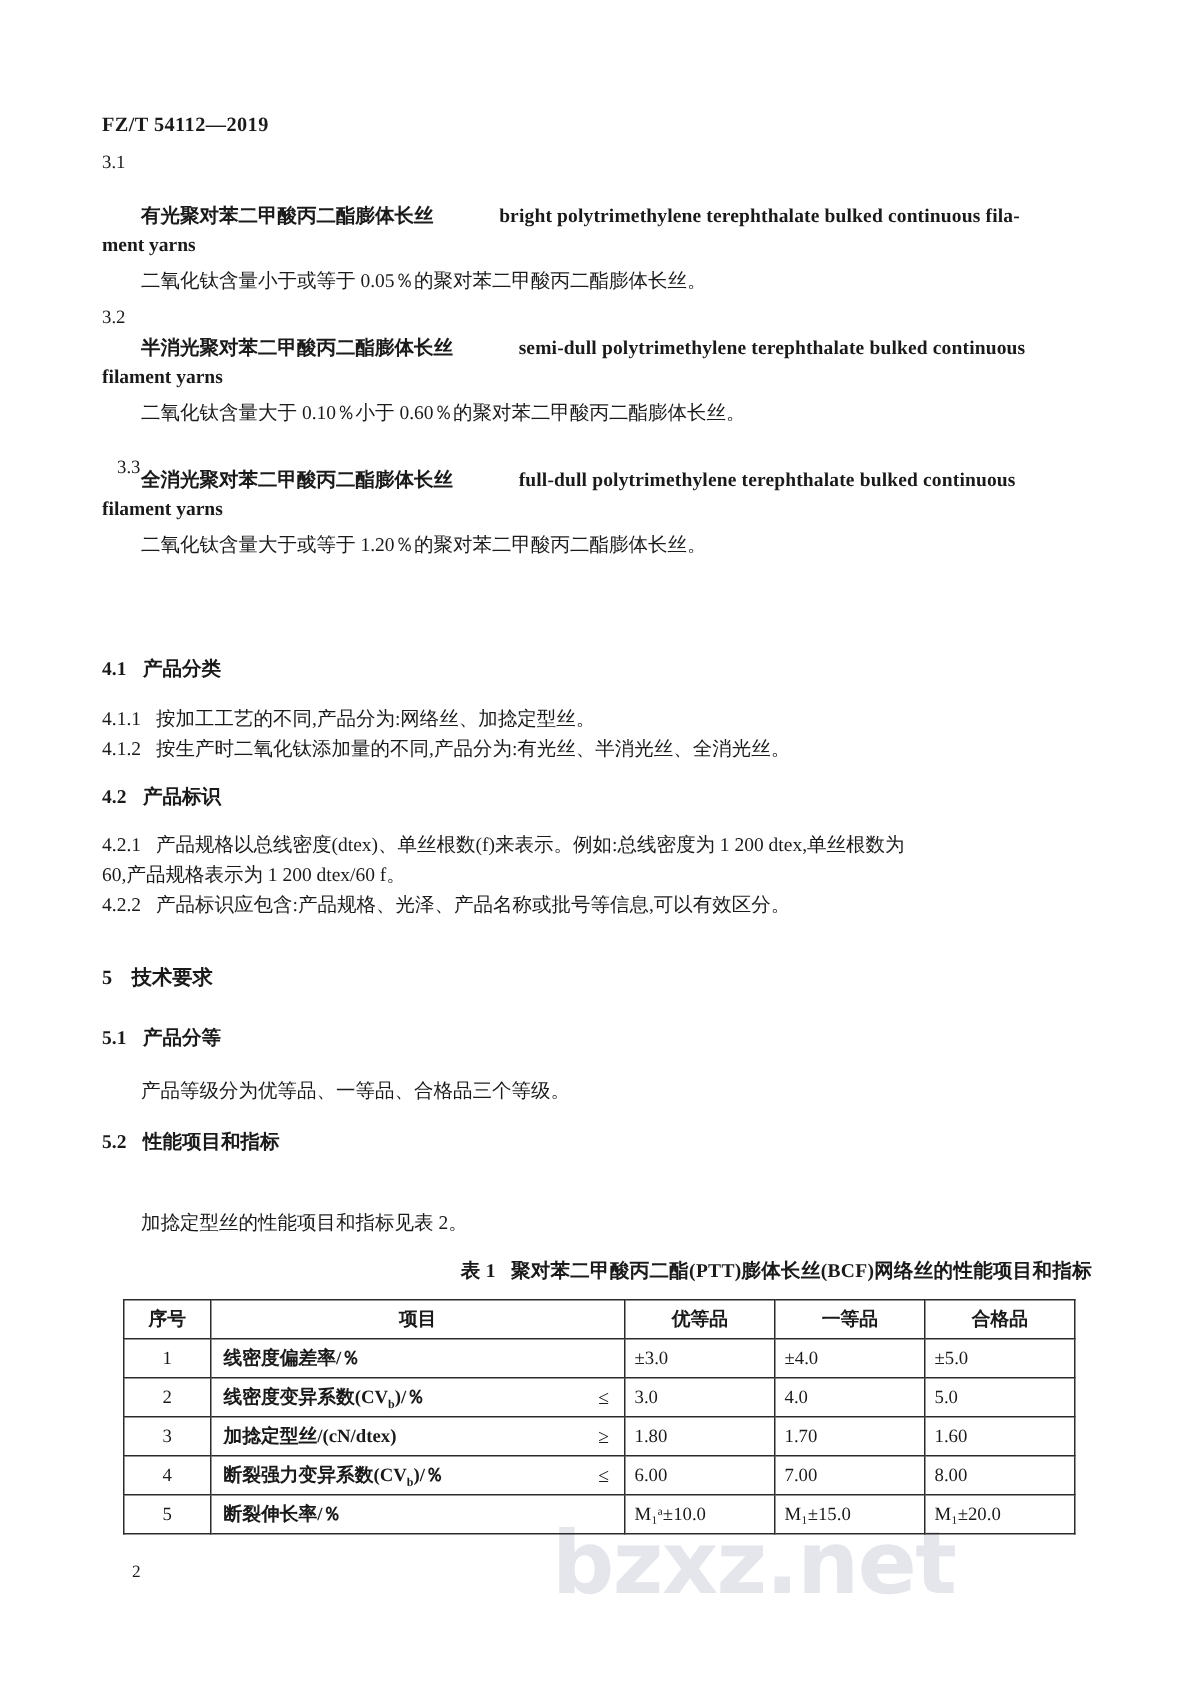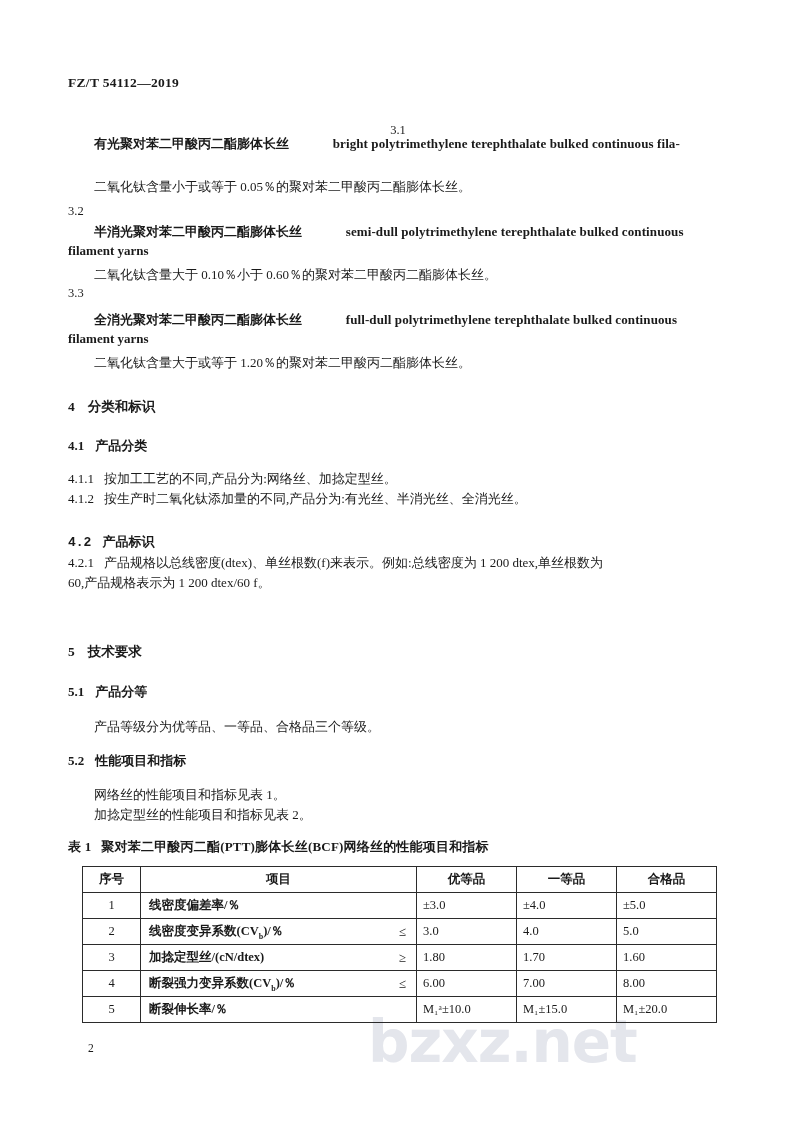--- a/index.html
+++ b/index.html
@@ -109,21 +109,21 @@
     line-height: 19.5px;
     text-indent: 26px;
   }
   .mono-n { font-family: "Liberation Serif", serif; }
 
   
   .tbl-caption {
     position: absolute;
     left: 0;
     width: 660px;
-    text-align: left;
+    text-align: right;
     font-size: 13px;
     font-weight: bold;
     letter-spacing: 0.2px;
   }
   .tbl-caption .cgap { display: inline-block; width: 10px; }
 
   
   .tbl-wrap { position: absolute; left: 14px; top: 866px; }
   table.spec {
     border-collapse: collapse;
@@ -175,53 +175,53 @@
 <body>
 
 <div class="page">
 
   <div class="watermark">bzxz.net</div>
 
   <div class="sheet content">
 
     <div class="doc-header">FZ/T 54112—2019</div>
 
-    <div class="blk num-line" style="top:122px;text-align:center;">3.1</div>
+    <div class="blk num-line" style="top:100px;">3.1</div>
     <div class="blk term-line" style="top:134px;"><span>有光聚对苯二甲酸丙二酯膨体长丝</span>&nbsp;&nbsp;&nbsp;<span class="en">bright polytrimethylene terephthalate bulked continuous fila-</span></div>
+    <div class="blk term-cont" style="top:153px;">ment yarns</div>
     <div class="blk def-line" style="top:177px;">二氧化钛含量小于或等于 0.05％的聚对苯二甲酸丙二酯膨体长丝。</div>
 
     <div class="blk num-line" style="top:203px;">3.2</div>
     <div class="blk term-line" style="top:222px;"><span>半消光聚对苯二甲酸丙二酯膨体长丝</span>&nbsp;&nbsp;&nbsp;<span class="en">semi-dull polytrimethylene terephthalate bulked continuous</span></div>
     <div class="blk term-cont" style="top:241px;">filament yarns</div>
     <div class="blk def-line" style="top:265px;">二氧化钛含量大于 0.10％小于 0.60％的聚对苯二甲酸丙二酯膨体长丝。</div>
 
-    <div class="blk num-line" style="top:285px;">3.3</div>
+    <div class="blk num-line" style="top:303px;margin-left:10px;">3.3</div>
     <div class="blk term-line" style="top:310px;"><span>全消光聚对苯二甲酸丙二酯膨体长丝</span>&nbsp;&nbsp;&nbsp;<span class="en">full-dull polytrimethylene terephthalate bulked continuous</span></div>
     <div class="blk term-cont" style="top:329px;">filament yarns</div>
     <div class="blk def-line" style="top:353px;">二氧化钛含量大于或等于 1.20％的聚对苯二甲酸丙二酯膨体长丝。</div>
 
-    <div class="blk clause-h1" style="top:397px;"><span>4</span><span class="gap"></span><span>分类和标识</span></div>
 
     <div class="blk clause-h2" style="top:436px;"><span>4.1</span><span class="gap"></span><span>产品分类</span></div>
 
     <div class="blk clause-p" style="top:469px;"><span class="mono-n">4.1.1</span><span class="gap"></span><span>按加工工艺的不同,产品分为:网络丝、加捻定型丝。</span></div>
     <div class="blk clause-p" style="top:489px;"><span class="mono-n">4.1.2</span><span class="gap"></span><span>按生产时二氧化钛添加量的不同,产品分为:有光丝、半消光丝、全消光丝。</span></div>
 
-    <div class="blk clause-h2" style="top:533px;font-family:Liberation Mono, monospace;"><span>4.2</span><span class="gap"></span><span>产品标识</span></div>
+    <div class="blk clause-h2" style="top:521px;"><span>4.2</span><span class="gap"></span><span>产品标识</span></div>
 
     <div class="blk clause-p" style="top:553px;"><span class="mono-n">4.2.1</span><span class="gap"></span><span>产品规格以总线密度(dtex)、单丝根数(f)来表示。例如:总线密度为 1 200 dtex,单丝根数为</span></div>
     <div class="blk clause-p" style="top:573px;">60,产品规格表示为 1 200 dtex/60 f。</div>
+    <div class="blk clause-p" style="top:593px;"><span class="mono-n">4.2.2</span><span class="gap"></span><span>产品标识应包含:产品规格、光泽、产品名称或批号等信息,可以有效区分。</span></div>
 
     <div class="blk clause-h1" style="top:642px;"><span>5</span><span class="gap"></span><span>技术要求</span></div>
 
     <div class="blk clause-h2" style="top:682px;"><span>5.1</span><span class="gap"></span><span>产品分等</span></div>
     <div class="blk body-indent" style="top:717px;">产品等级分为优等品、一等品、合格品三个等级。</div>
 
     <div class="blk clause-h2" style="top:751px;"><span>5.2</span><span class="gap"></span><span>性能项目和指标</span></div>
-    <div class="blk body-indent" style="top:785px;">网络丝的性能项目和指标见表 1。</div>
     <div class="blk body-indent" style="top:805px;">加捻定型丝的性能项目和指标见表 2。</div>
 
     <div class="tbl-caption" style="top:838px;"><span>表 1</span><span class="cgap"></span><span>聚对苯二甲酸丙二酯(PTT)膨体长丝(BCF)网络丝的性能项目和指标</span></div>
 
     <div class="tbl-wrap">
       <table class="spec">
         <colgroup>
           <col style="width:58px;">
           <col style="width:276px;">
           <col style="width:100px;">

